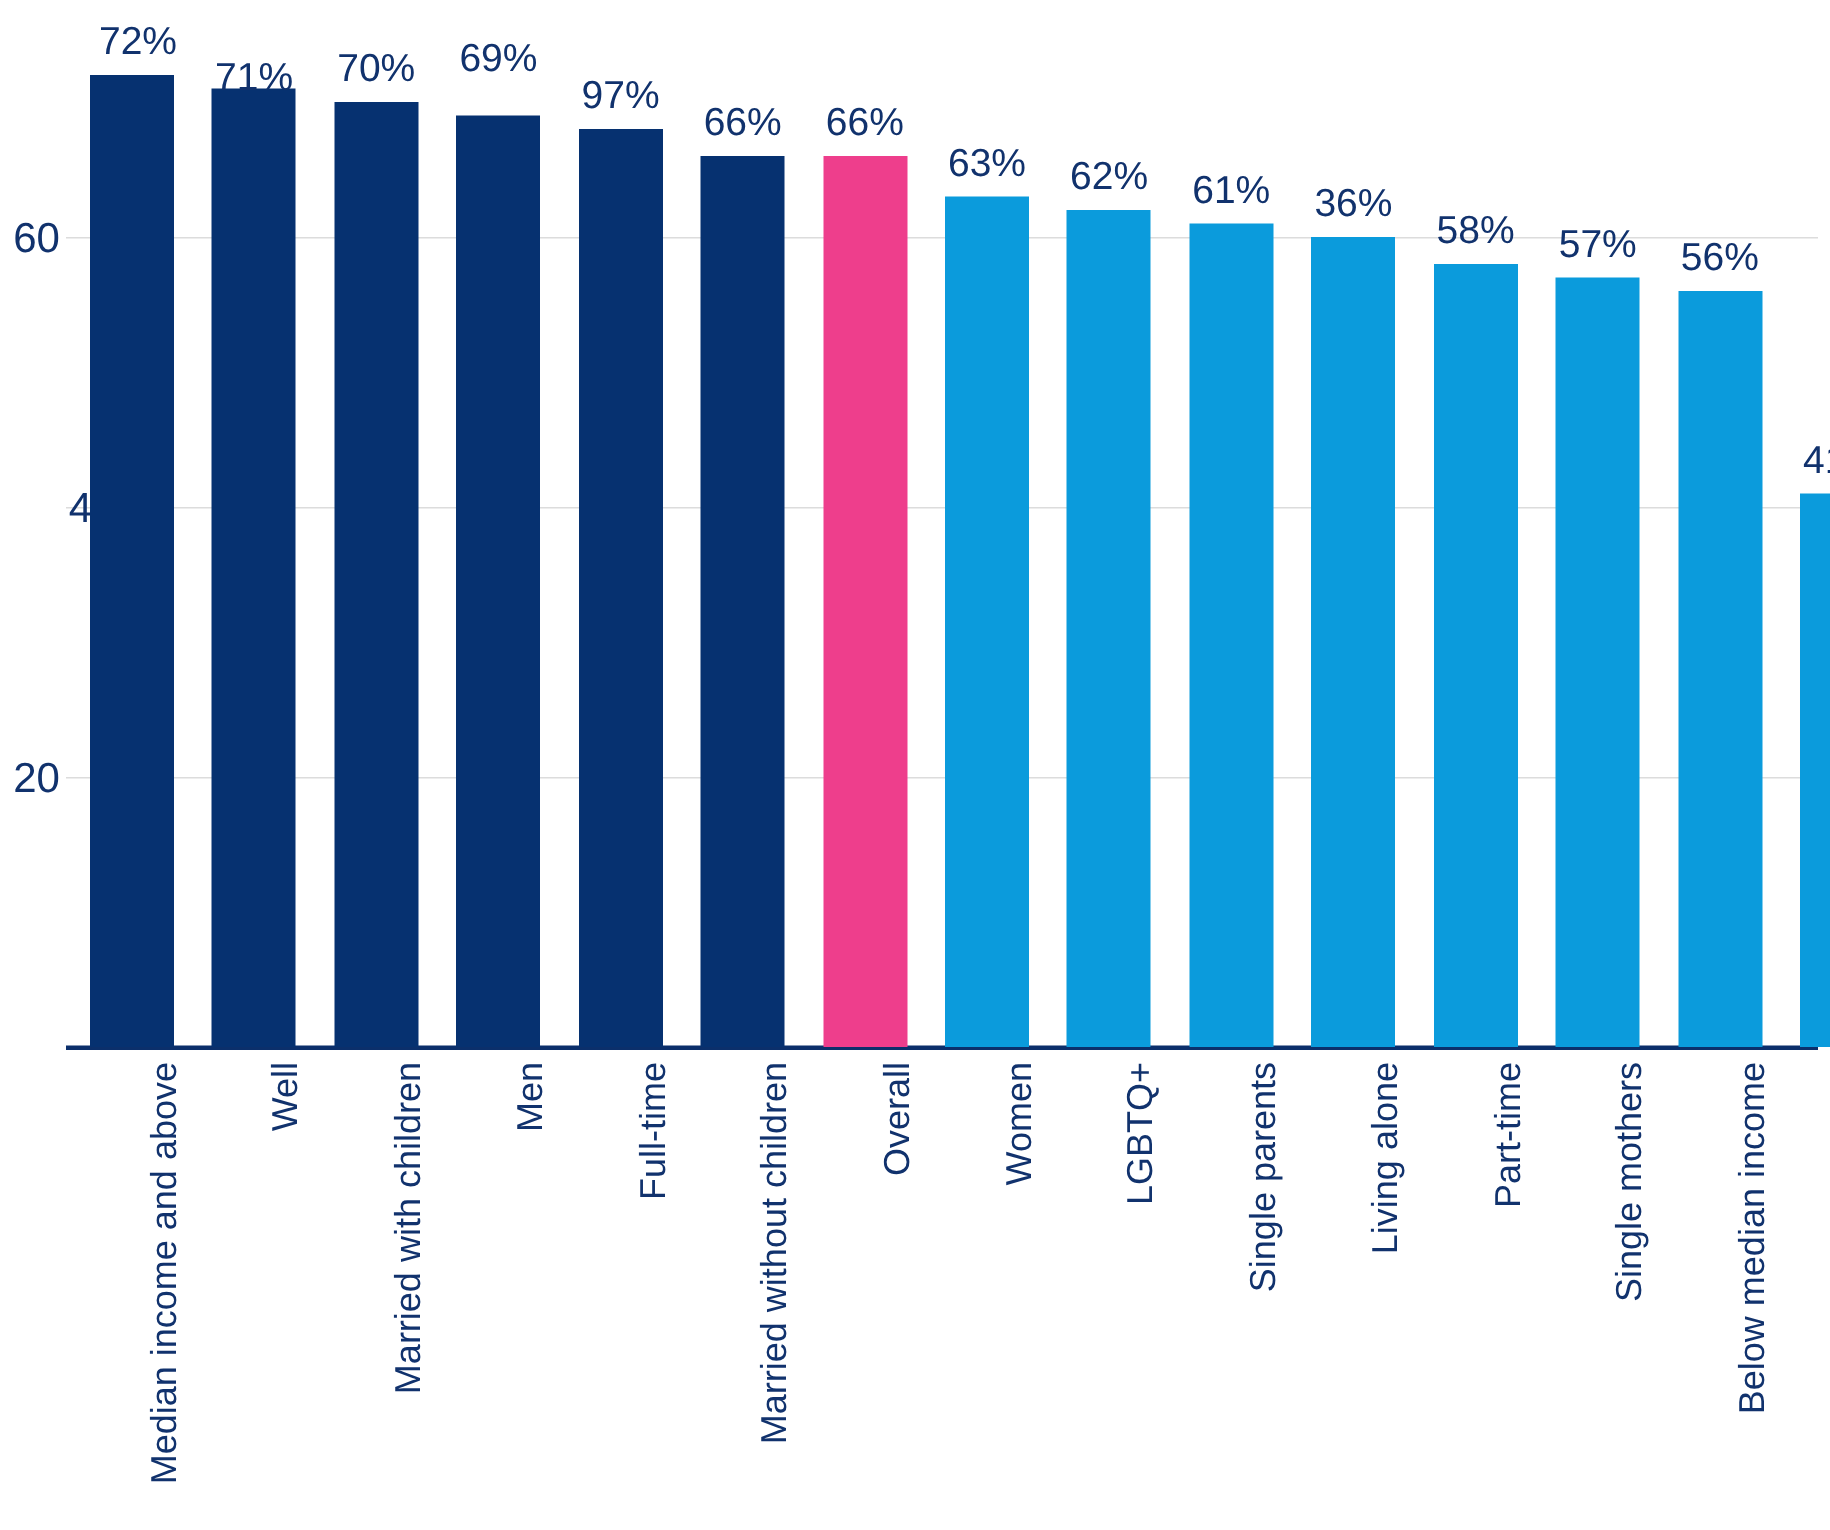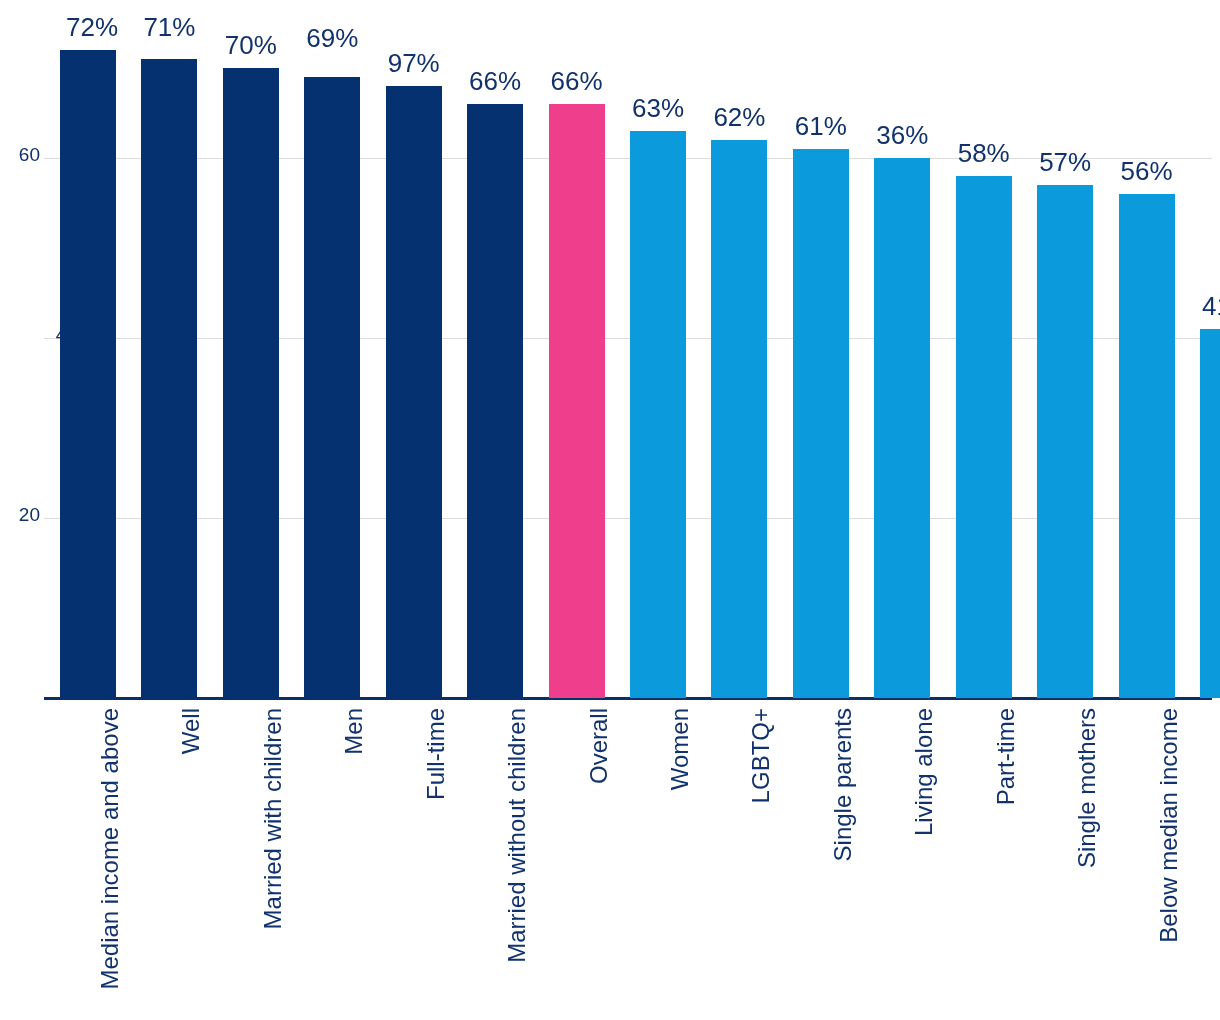--- a/index.html
+++ b/index.html
@@ -43,21 +43,21 @@
     width: 1168px;
     height: 3px;
     background: #0b2f6b;
   }
 
   .ytick-label {
     position: absolute;
     left: 0;
     width: 40px;
     text-align: right;
-    font-size: 19px;
+    font-size: 28px;
     color: #11326d;
     line-height: 1;
     font-family: "Liberation Sans", sans-serif;
   }
 
   .bars-layer {
     position: absolute;
     left: 0;
     top: 0;
     width: 1220px;
@@ -117,21 +117,21 @@
         <div class="ytick-label" style="top: 325px; padding-left: 37px;">40</div>
         <div class="ytick-label" style="top: 145px;">60</div>
       </div>
     <div class="axis-line"></div>
   </div>
 
   <div class="bars-layer" id="bars-layer">
       <div class="bar" style="left: 60px; height: 648px; background: rgb(6, 49, 112);"></div>
       <div class="bar-value" style="left: 32px; top: 14px;">72%</div>
       <div class="bar" style="left: 141.43px; height: 639px; background: rgb(6, 49, 112);"></div>
-      <div class="bar-value" style="left: 109.43px; top: 14px;">71%</div>
+      <div class="bar-value" style="left: 109.43px; top: 38px;">71%</div>
       <div class="bar" style="left: 222.86px; height: 630px; background: rgb(6, 49, 112);"></div>
       <div class="bar-value" style="left: 190.86px; top: 32px;">70%</div>
       <div class="bar" style="left: 304.29px; height: 621px; background: rgb(6, 49, 112);"></div>
       <div class="bar-value" style="left: 272.29px; top: 25px;">69%</div>
       <div class="bar" style="left: 385.72px; height: 612px; background: rgb(6, 49, 112);"></div>
       <div class="bar-value" style="left: 353.72px; top: 50px;">97%</div>
       <div class="bar" style="left: 467.15px; height: 594px; background: rgb(6, 49, 112);"></div>
       <div class="bar-value" style="left: 435.15px; top: 68px;">66%</div>
       <div class="bar" style="left: 548.58px; height: 594px; background: rgb(238, 62, 140);"></div>
       <div class="bar-value" style="left: 516.58px; top: 68px;">66%</div>

